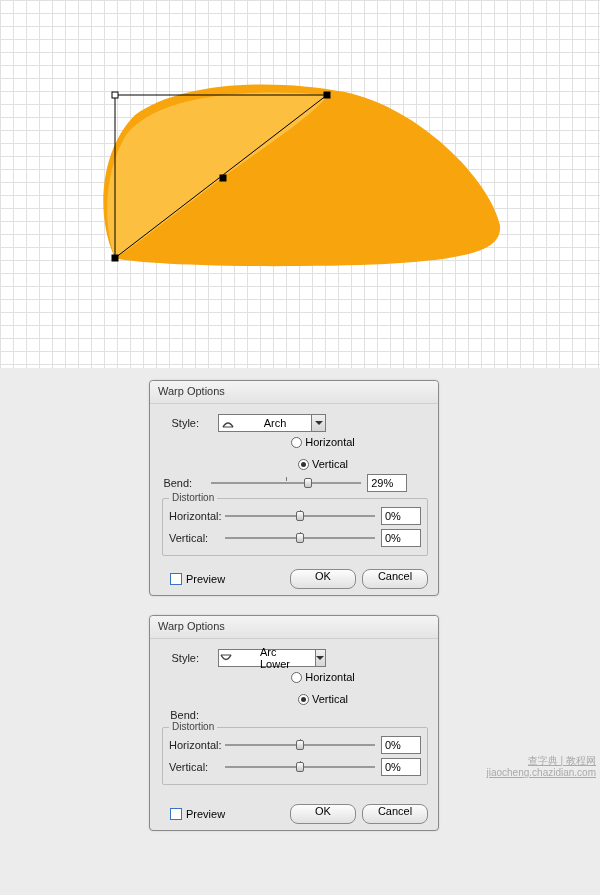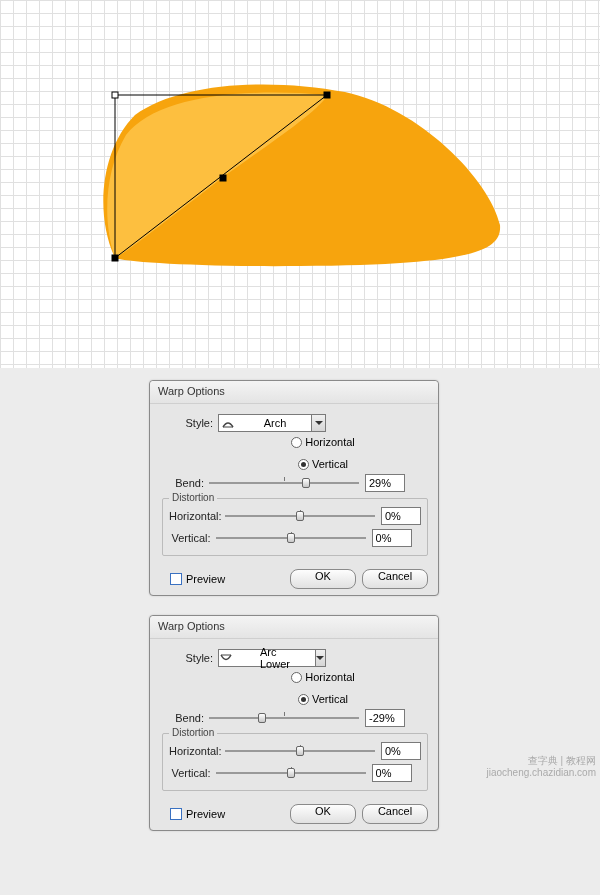--- a/index.html
+++ b/index.html
@@ -59,21 +59,21 @@
     position:relative;
   }
   .row {
     display:flex;
     align-items:center;
     margin:4px 0;
   }
   .lbl {
     width:56px;
     text-align:right;
-    padding-right:5px;
+    padding-right:19px;
     color:#222;
   }
   .dropdown {
     display:flex;
     align-items:center;
     background:#fff;
     border:1px solid #7a7a7a;
     height:18px;
     width:108px;
     font-size:11px;
@@ -175,21 +175,21 @@
   .btn {
     min-width:66px; height:20px;
     background:linear-gradient(#fdfdfd,#e1e1e1);
     border:1px solid #8a8a8a; border-radius:8px;
     font-size:11px; cursor:pointer; margin-left:6px;
     display:flex;justify-content:center;
   }
 
   .watermark {
     position:absolute; right:4px; bottom:2px;
-    font-size:10px; color:#aaa; text-align:right; line-height:1.2;
+    font-size:10px; color:#aaa; text-align:right; line-height:1.2;text-decoration:underline;
   }
 </style>
 </head>
 <body>
 
 <div class="canvas-area">
   <div class="canvas-grid"></div>
   <svg class="canvas-svg" width="600" height="368">
 
     <path d="M 115 258
@@ -317,28 +317,20 @@
           <span class="rdot"></span>
             <span>Horizontal</span>
         </div>
         <div class="radio on">
           <span class="rdot"></span>
             <span>Vertical</span>
         </div>
       </div>
       <div class="row">
         <div class="lbl">Bend:</div>
-        <div class="slider-wrap">
-          <div class="slider">
-            <div class="track"></div>
-            <div class="tick" style="left:50%"></div>
-            <div class="thumb" style="left:35.5%"></div>
-          </div>
-          <input class="valbox" value="-29%" style="">
-        </div>
       </div>
       <div class="fieldset">
         <div class="legend">Distortion</div>
         <div class="row">
           <div class="lbl">Horizontal:</div>
           <div class="slider-wrap">
             <div class="slider">
                 <div class="track"></div>
                 <div class="tick" style="left:50%"></div>
                 <div class="thumb" style="left:50%"></div>

